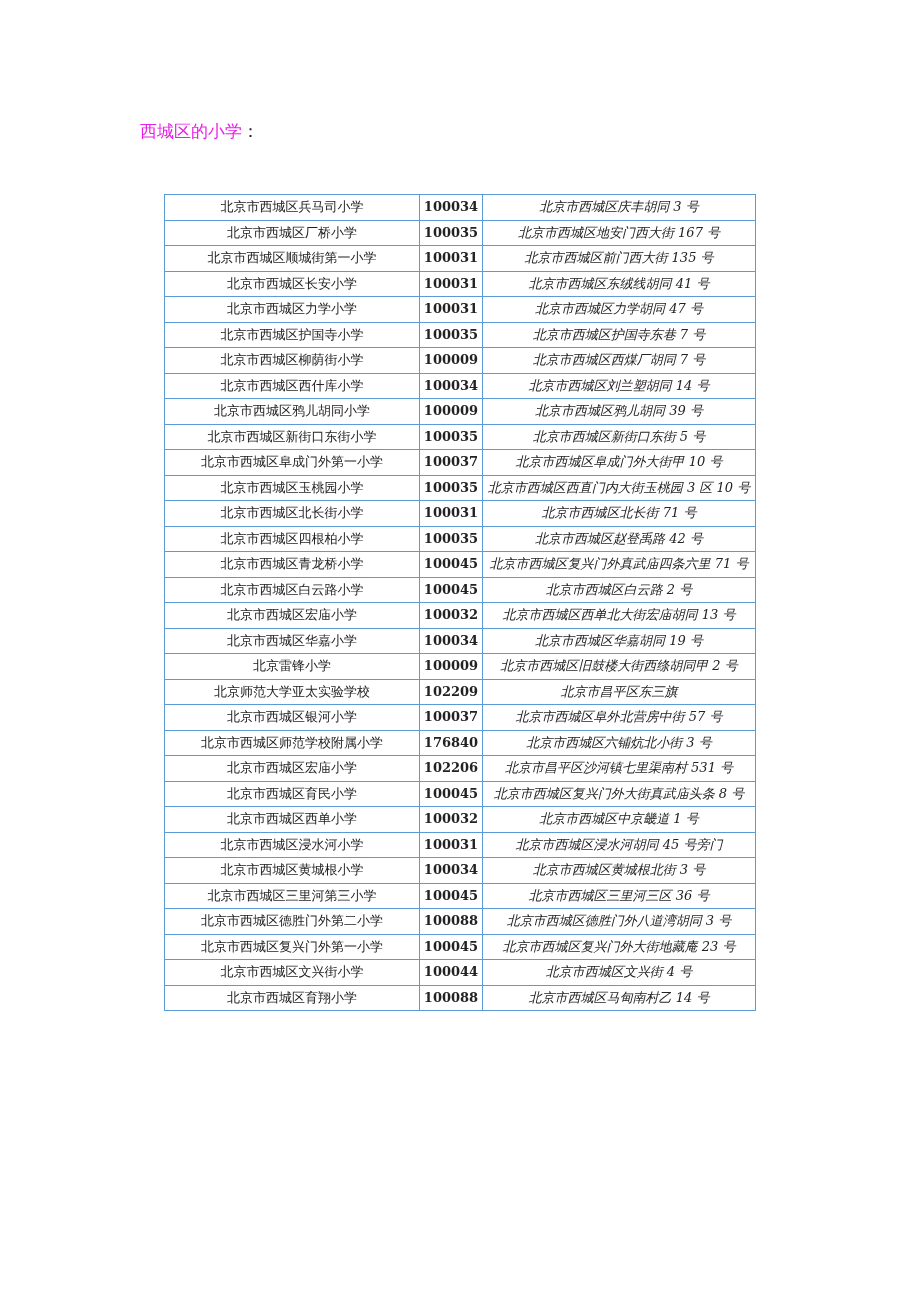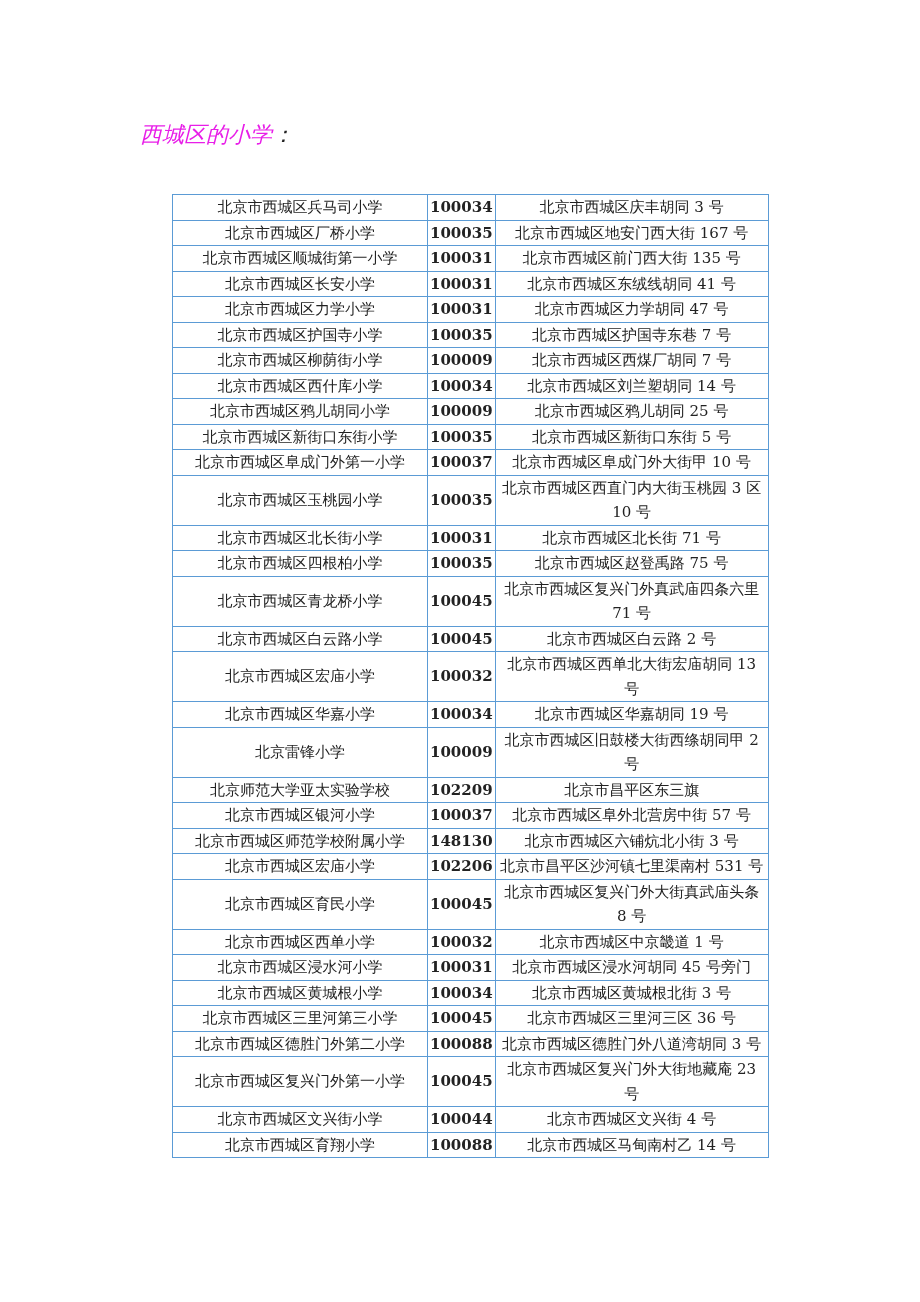--- a/index.html
+++ b/index.html
@@ -1,23 +1,23 @@
 <!DOCTYPE html>
 <html><head>
   <meta charset="utf-8">
   <style>
     html, body { margin:0; padding:0; background:#ffffff; }
     body { width:920px; height:1302px; position:relative; font-family:"DejaVu Serif","Liberation Serif",serif; color:#222; }
-    .heading { position:absolute; left:140px; top:120px; font-size:22px; color:#e81ee8;font-style:italic; }
+    .heading { position:absolute; left:140px; top:120px; font-size:17px; color:#e81ee8; }
     .heading .colon { color:#222; }
-    table { position:absolute; left:164px; top:194px; border-collapse:collapse; border:1px solid #5b9bd5; font-size:15px;margin-left:8px; }
+    table { position:absolute; left:164px; top:194px; border-collapse:collapse; border:1px solid #5b9bd5; font-size:13px; }
     td { border:1px solid #5b9bd5; text-align:center; vertical-align:middle; padding:0 2px; line-height:24.5px; }
     td.c0 { width:250px; }
     td.c1 { width:58px;font-weight:bold; }
-    td.c2 { width:268px; }
+    td.c2 { width:268px;font-style:italic; }
   </style>
 </head>
 <body>
 
 <div class="heading"><span>西城区的小学</span><span class="colon">：</span></div>
 
 <table>
   <tbody id="tbody">
       <tr>
         <td class="c0">北京市西城区兵马司小学</td>
@@ -55,21 +55,21 @@
         <td class="c2">北京市西城区西煤厂胡同 7 号</td>
       </tr>
       <tr>
         <td class="c0">北京市西城区西什库小学</td>
         <td class="c1">100034</td>
         <td class="c2">北京市西城区刘兰塑胡同 14 号</td>
       </tr>
       <tr>
         <td class="c0">北京市西城区鸦儿胡同小学</td>
         <td class="c1">100009</td>
-        <td class="c2">北京市西城区鸦儿胡同 25 号</td>
+        <td class="c2">北京市西城区鸦儿胡同 39 号</td>
       </tr>
       <tr>
         <td class="c0">北京市西城区新街口东街小学</td>
         <td class="c1">100035</td>
         <td class="c2">北京市西城区新街口东街 5 号</td>
       </tr>
       <tr>
         <td class="c0">北京市西城区阜成门外第一小学</td>
         <td class="c1">100037</td>
         <td class="c2">北京市西城区阜成门外大街甲 10 号</td>
@@ -80,21 +80,21 @@
         <td class="c2">北京市西城区西直门内大街玉桃园 3 区 10 号</td>
       </tr>
       <tr>
         <td class="c0">北京市西城区北长街小学</td>
         <td class="c1">100031</td>
         <td class="c2">北京市西城区北长街 71 号</td>
       </tr>
       <tr>
         <td class="c0">北京市西城区四根柏小学</td>
         <td class="c1">100035</td>
-        <td class="c2">北京市西城区赵登禹路 75 号</td>
+        <td class="c2">北京市西城区赵登禹路 42 号</td>
       </tr>
       <tr>
         <td class="c0">北京市西城区青龙桥小学</td>
         <td class="c1">100045</td>
         <td class="c2">北京市西城区复兴门外真武庙四条六里 71 号</td>
       </tr>
       <tr>
         <td class="c0">北京市西城区白云路小学</td>
         <td class="c1">100045</td>
         <td class="c2">北京市西城区白云路 2 号</td>
@@ -119,21 +119,21 @@
         <td class="c1">102209</td>
         <td class="c2">北京市昌平区东三旗</td>
       </tr>
       <tr>
         <td class="c0">北京市西城区银河小学</td>
         <td class="c1">100037</td>
         <td class="c2">北京市西城区阜外北营房中街 57 号</td>
       </tr>
       <tr>
         <td class="c0">北京市西城区师范学校附属小学</td>
-        <td class="c1">148130</td>
+        <td class="c1">176840</td>
         <td class="c2">北京市西城区六铺炕北小街 3 号</td>
       </tr>
       <tr>
         <td class="c0">北京市西城区宏庙小学</td>
         <td class="c1">102206</td>
         <td class="c2">北京市昌平区沙河镇七里渠南村 531 号</td>
       </tr>
       <tr>
         <td class="c0">北京市西城区育民小学</td>
         <td class="c1">100045</td>

